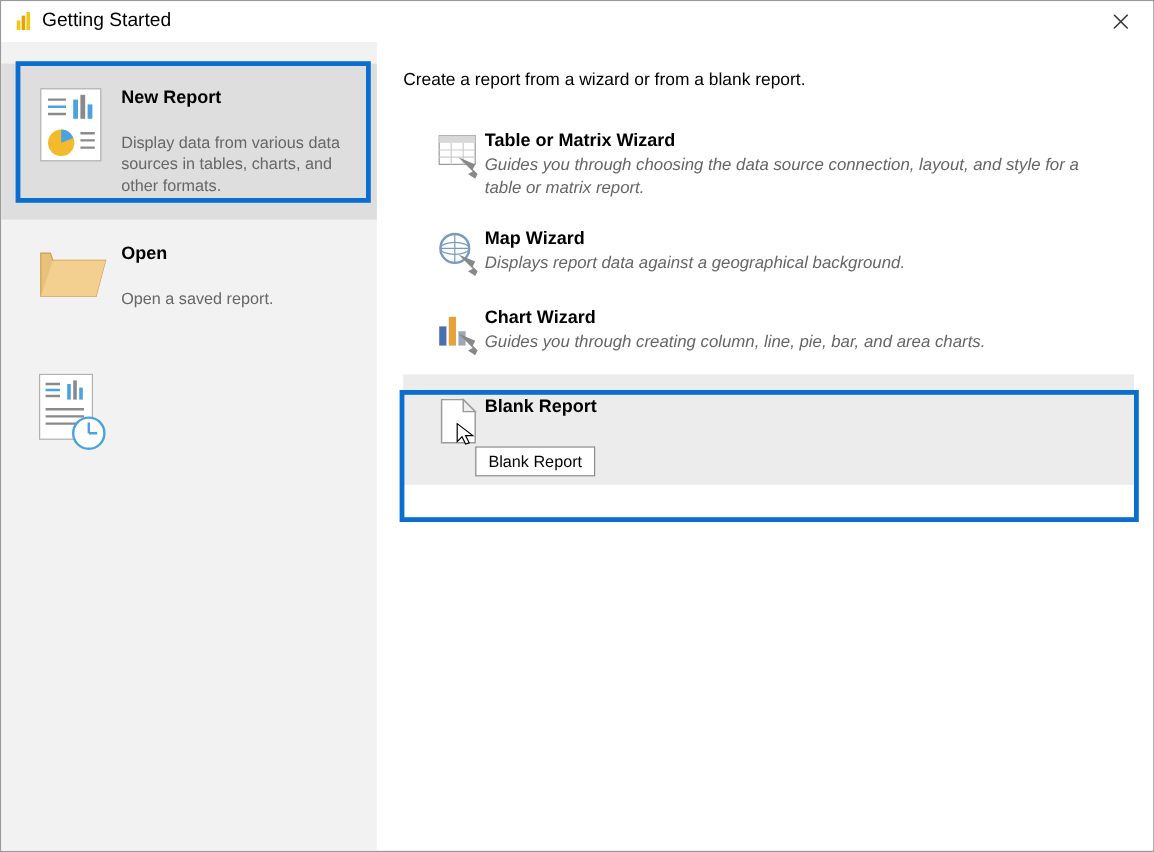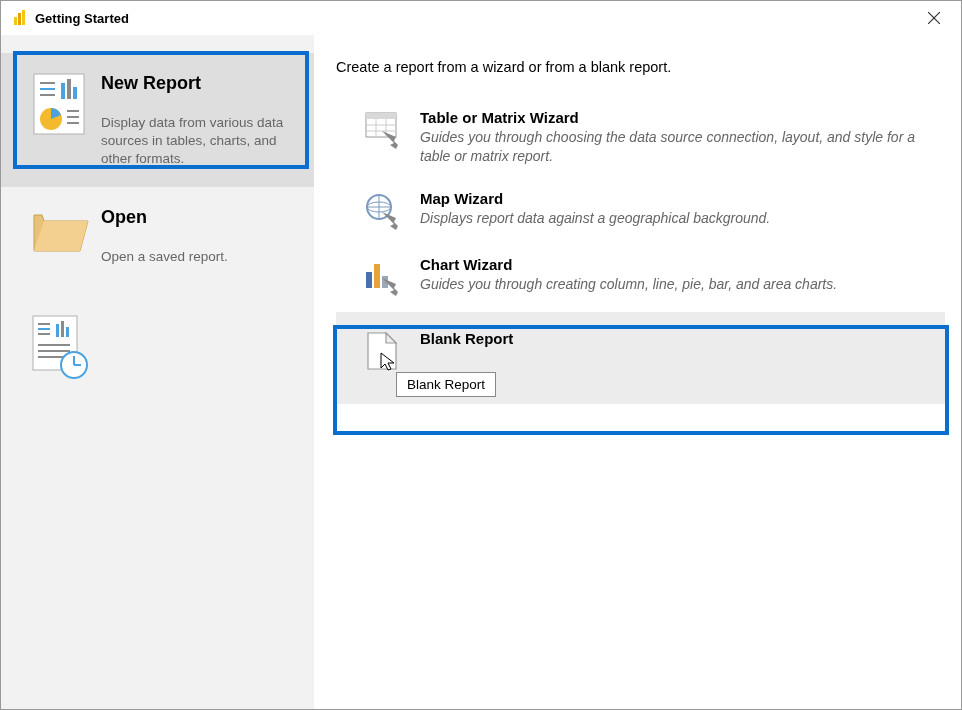--- a/index.html
+++ b/index.html
@@ -21,23 +21,23 @@
       align-items: center;
       padding: 0 10px;
       background: #ffffff;
     }
     .titlebar .app-icon {
       width: 16px;
       height: 16px;
       margin-right: 8px;
     }
     .titlebar .title {
-      font-size: 13px;
-      color: #000;
-      font-weight: 700;
+      font-size: 16px;
+      color: #000;
+      font-weight: 400;
     }
     .titlebar .close {
       margin-left: auto;
       width: 34px;
       height: 34px;
       display: flex;
       align-items: center;
       justify-content: center;
       font-size: 18px;
       color: #222;
@@ -89,21 +89,21 @@
       display: flex;
       align-items: flex-start;
       justify-content: center;
     }
     .sidebar-text {
       margin-left: 8px;
       padding-right: 4px;
     }
     .sidebar-text .item-title {
       font-weight: 600;
-      font-size: 18px;
+      font-size: 15px;
       color: #000;
       margin-bottom: 2px;
     }
     .sidebar-text .item-desc {
       font-size: 13.5px;
       color: #666;
       line-height: 1.35;
       margin-top: 20px;
     }
     .content {
@@ -129,21 +129,20 @@
     }
     .option-icon {
       width: 42px;
       height: 42px;
       flex-shrink: 0;
       display: flex;
       align-items: center;
       justify-content: center;
     }
     .option-text {
-      margin-left: 16px;
     }
     .option-text .opt-title {
       font-weight: 600;
       font-size: 15px;
       color: #000;
       margin-bottom: 2px;
     }
     .option-text .opt-desc {
       font-size: 14px;
       color: #666;

